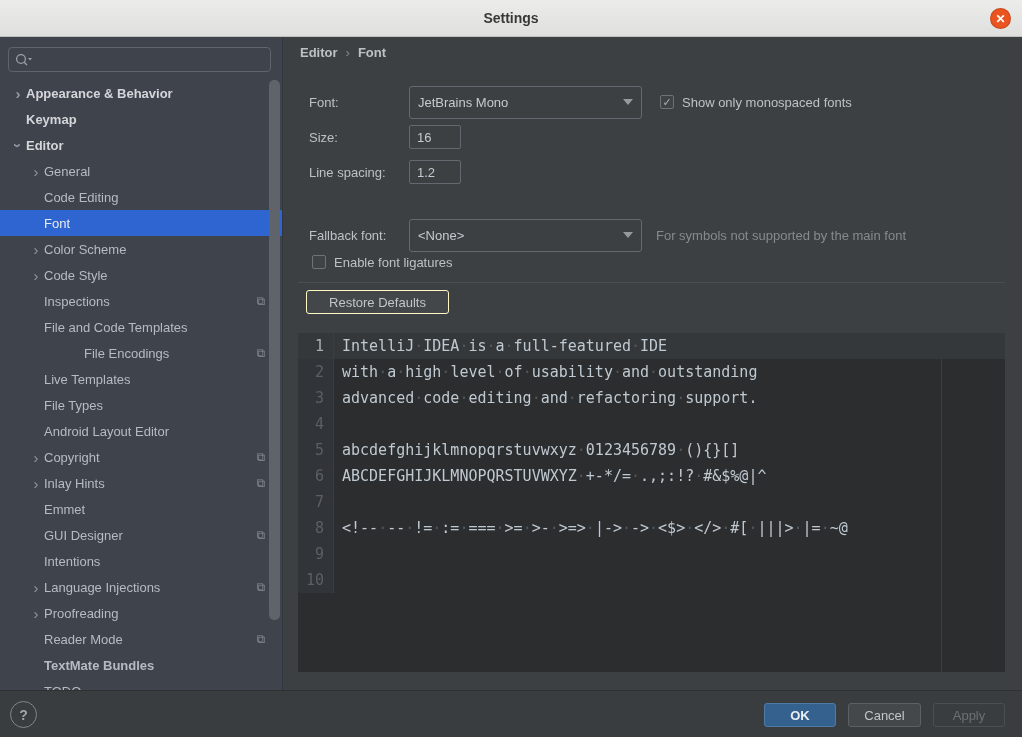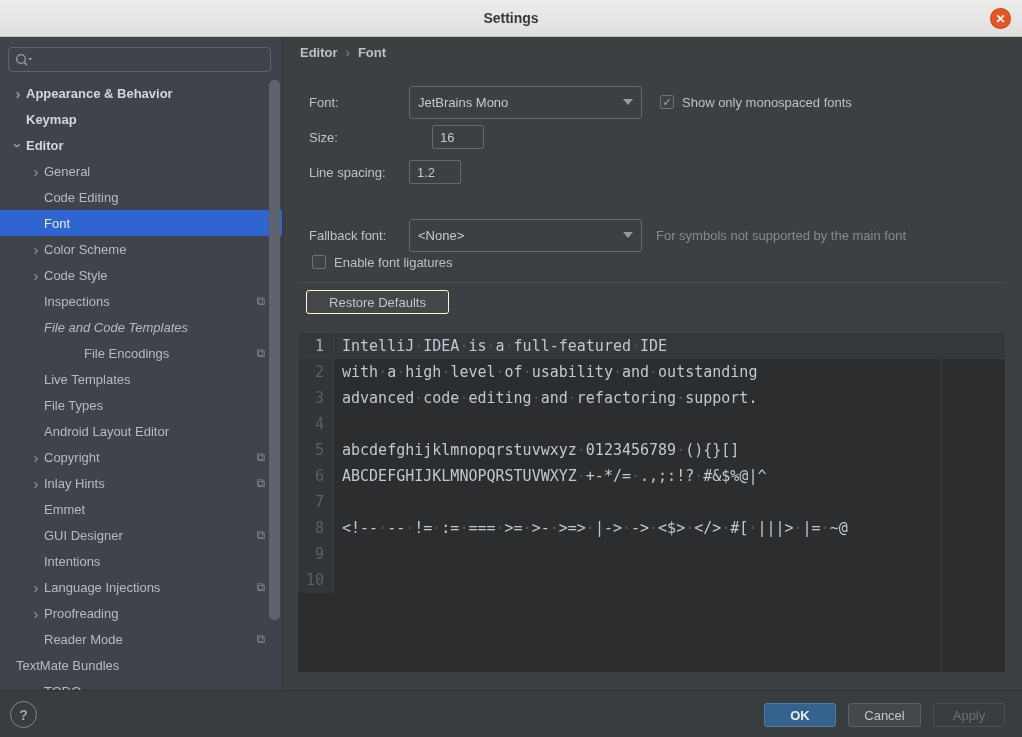--- a/index.html
+++ b/index.html
@@ -194,21 +194,21 @@
         <span class="chev">›</span>
         <span class="tree-label">Code Style</span>
         <span class="tree-spacer"></span>
       </div>
       <div class="tree-row" style="padding-left: 28px;">
         <span class="chev"></span>
         <span class="tree-label">Inspections</span>
         <span class="tree-spacer"></span>
         <span class="badge">⧉</span>
       </div>
-      <div class="tree-row" style="padding-left: 28px; font-style: italic;">
+      <div class="tree-row" style="padding-left: 28px;">
         <span class="chev"></span>
         <span class="tree-label">File and Code Templates</span>
         <span class="tree-spacer"></span>
       </div>
       <div class="tree-row" style="padding-left: 28px; gap: 40px;">
         <span class="chev"></span>
         <span class="tree-label">File Encodings</span>
         <span class="tree-spacer"></span>
         <span class="badge">⧉</span>
       </div>
@@ -265,21 +265,21 @@
         <span class="chev">›</span>
         <span class="tree-label">Proofreading</span>
         <span class="tree-spacer"></span>
       </div>
       <div class="tree-row" style="padding-left: 28px;">
         <span class="chev"></span>
         <span class="tree-label">Reader Mode</span>
         <span class="tree-spacer"></span>
         <span class="badge">⧉</span>
       </div>
-      <div class="tree-row" style="">
+      <div class="tree-row" style="padding-left: 28px; font-weight: bold;">
         <span class="chev"></span>
         <span class="tree-label">TextMate Bundles</span>
         <span class="tree-spacer"></span>
       </div>
       <div class="tree-row" style="padding-left: 28px;">
         <span class="chev"></span>
         <span class="tree-label">TODO</span>
         <span class="tree-spacer"></span>
       </div>
     </div>
@@ -301,21 +301,21 @@
     <div class="combo">
       <span class="combo-text">JetBrains Mono</span>
       <span class="arrow-down"></span>
     </div>
     <div class="checkbox-row" style="margin-left:18px;">
       <span class="checkbox checked">✓</span>
       <span class="checkbox-label">Show only monospaced fonts</span>
     </div>
   </div>
 
-  <div class="form-row" style="top:88px;gap:23px;">
+  <div class="form-row" style="top:88px;">
     <span class="form-label">Size:</span>
     <input class="text-input" type="text" value="16" style="">
   </div>
 
   <div class="form-row" style="top:123px;">
     <span class="form-label">Line spacing:</span>
     <input class="text-input" type="text" value="1.2" style="">
   </div>
 
   <div class="form-row" style="top:186px;">

